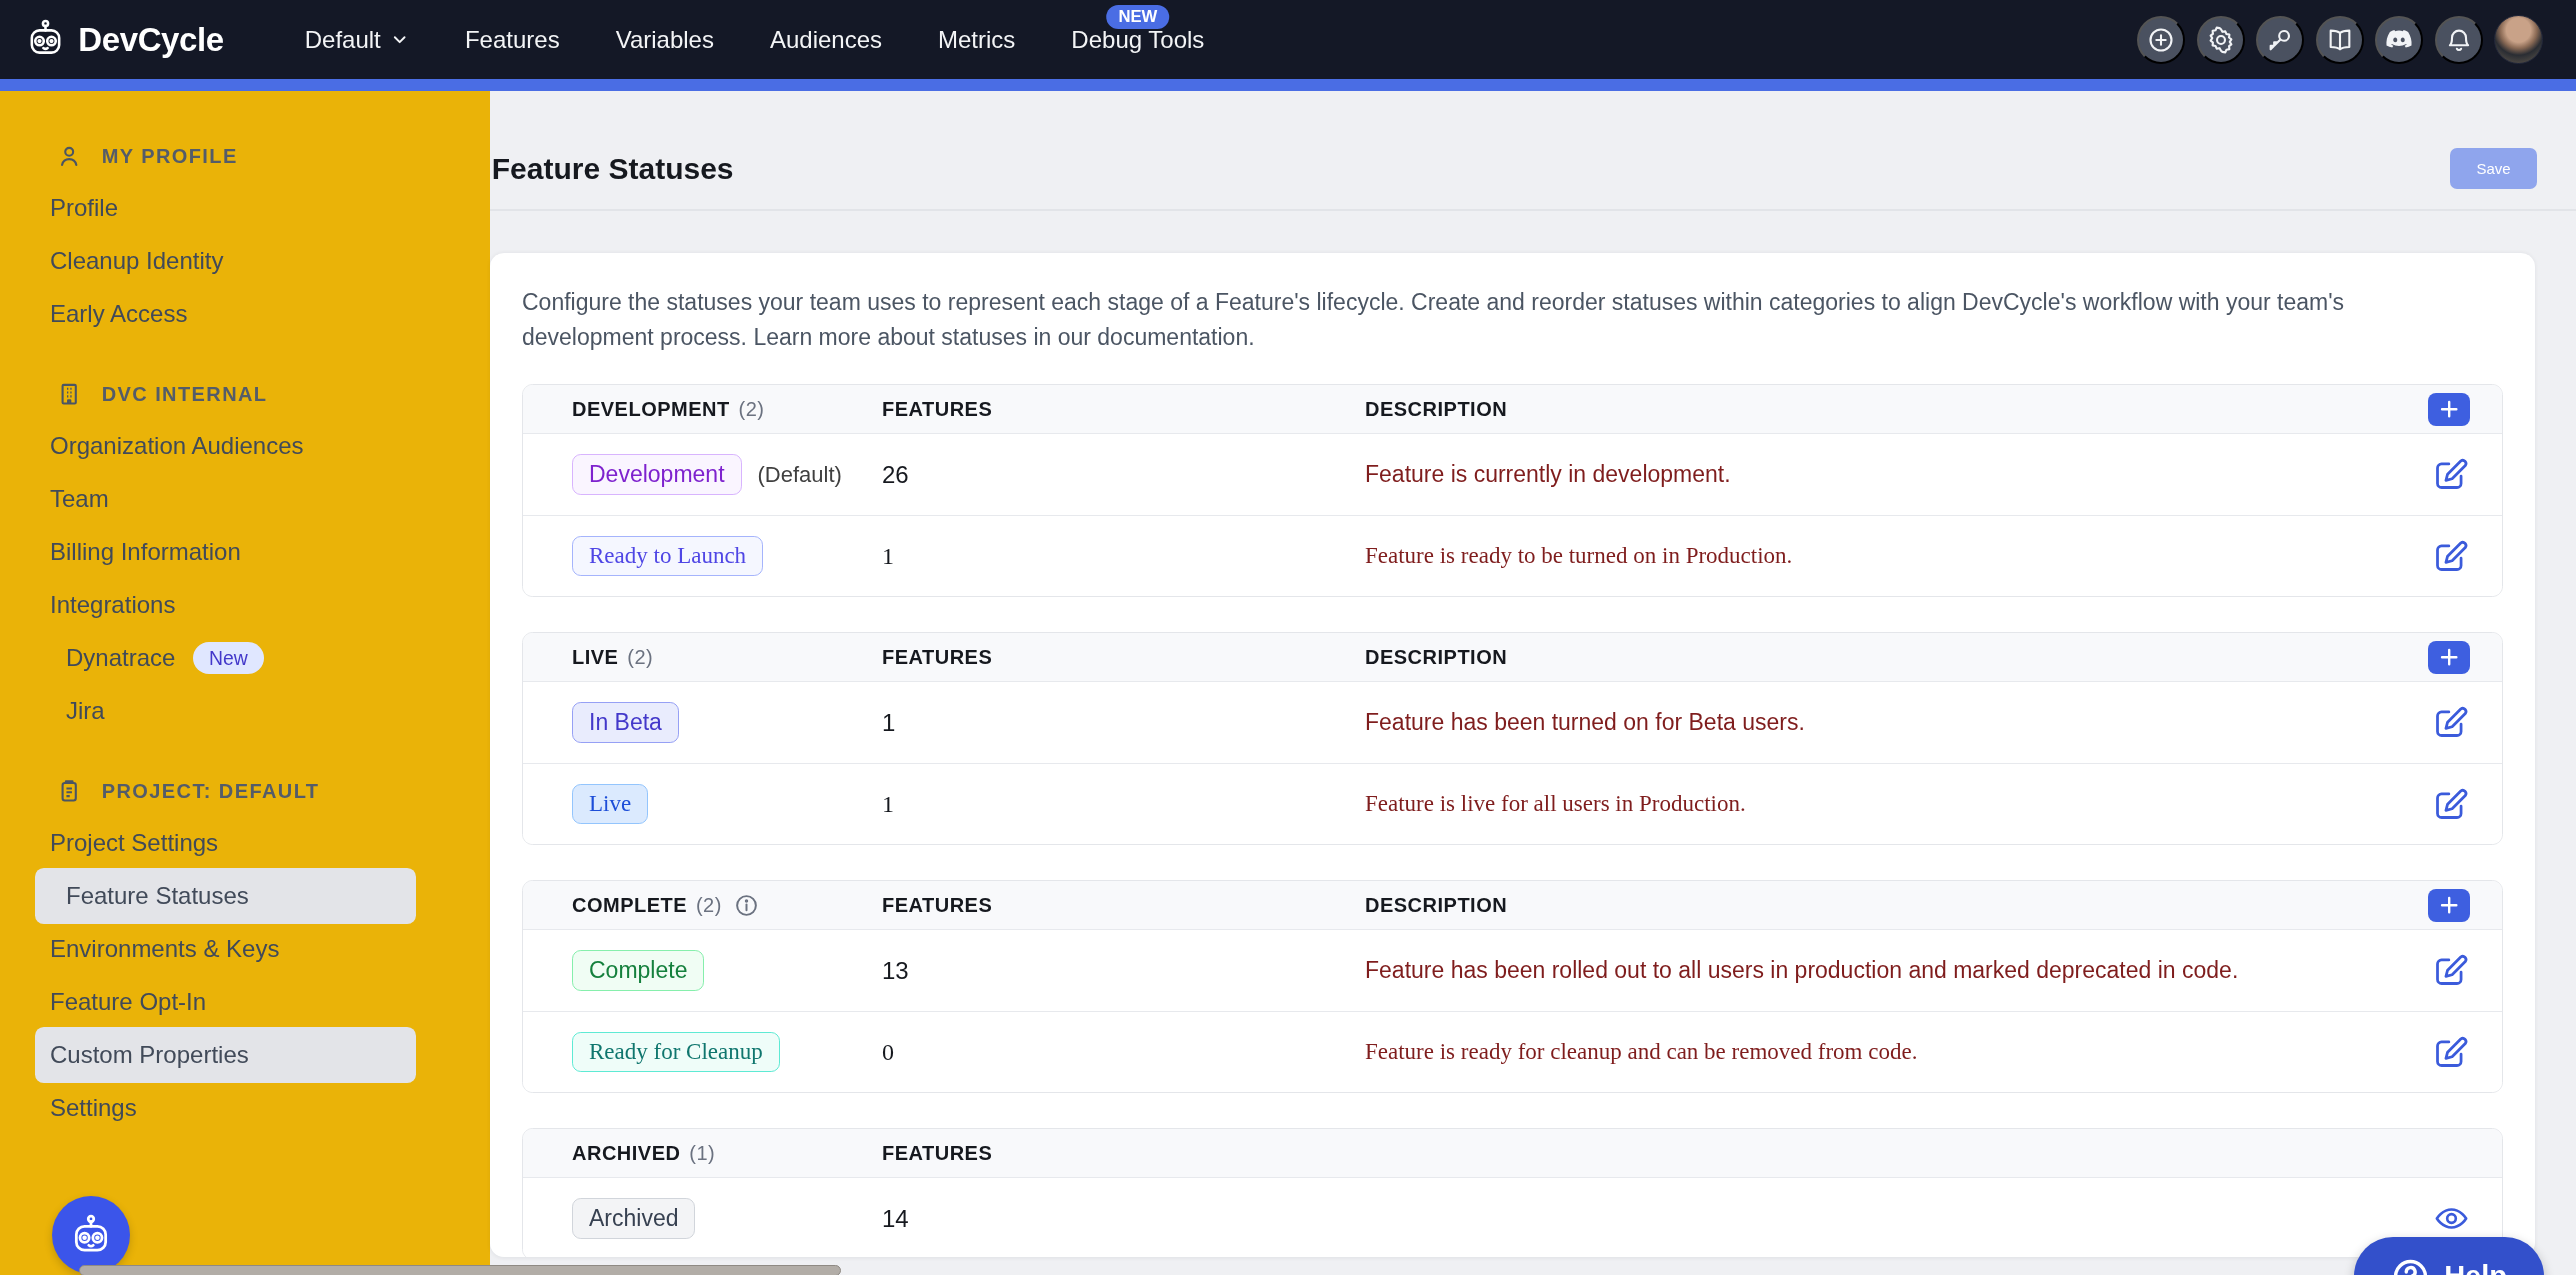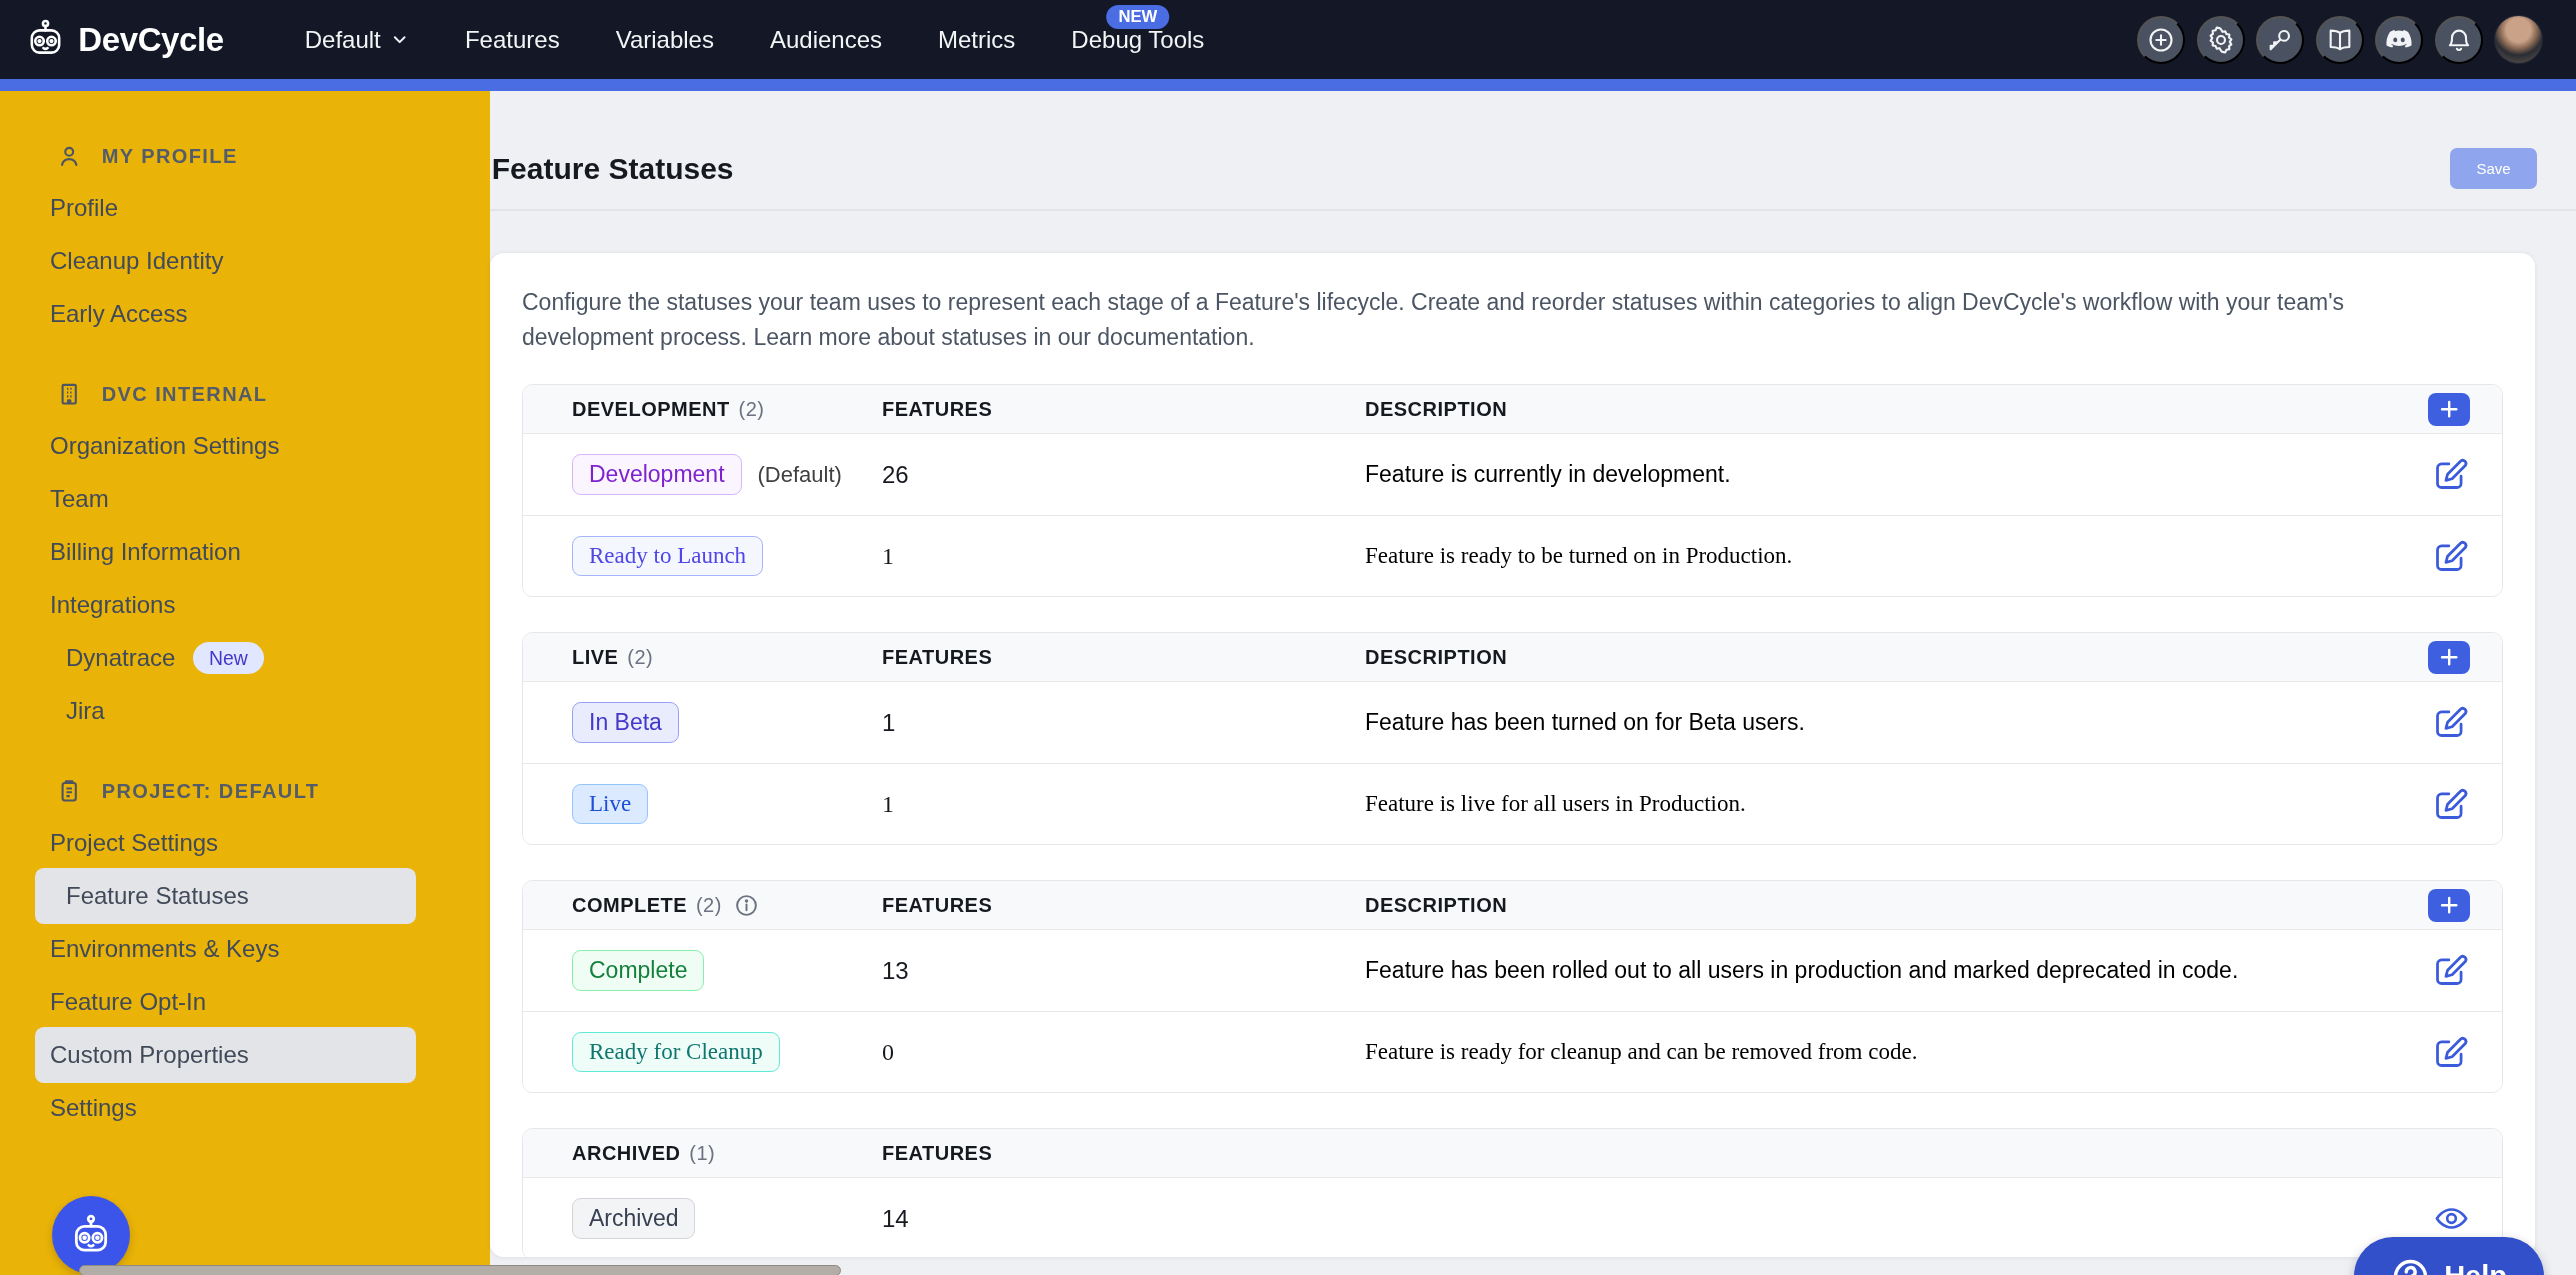--- a/index.html
+++ b/index.html
@@ -64,21 +64,21 @@
   .t-head .cnt { color:#6b7280; font-weight:500; }
   .t-head .col-label { font-size:20px; font-weight:700; letter-spacing:0.5px; color:#16191f; }
   .t-head .info { color:#6b7280; display:flex; margin-left:3.5px; }
   .t-body-row { height:81px; background:#fff; }
   .t-body-row + .t-body-row { border-top:1.8px solid #e7e9ed;font-family:Liberation Serif, serif; }
   .badge-cell { display:flex; align-items:center; gap:16px; }
   .status-badge { display:inline-block; font-size:23px; font-weight:500; padding:6.2px 16px;
                   border-radius:8.8px; border:1.8px solid; cursor:pointer; white-space:nowrap; }
   .default-label { color:#404040; font-size:22px; }
   .feat-count { font-size:24px; color:#16191f; }
-  .desc { font-size:23px; color:#000000; }
+  .desc { font-size:23px; color:#7f1d1d; }
   .action-cell { display:flex; justify-content:flex-end; }
   .add-btn { width:42px; height:33px; border:none; border-radius:8px; background:#3e5fe0; color:#fff;
              display:flex; align-items:center; justify-content:center; cursor:pointer; }
   .icon-action { color:#3b5bdb; background:none; border:none; display:flex; cursor:pointer; }
 
   
   .bot-fab { position:absolute; left:52px; top:1196px; width:78px; height:78px; border-radius:50%;
              background:#3b55ea; display:flex; align-items:center; justify-content:center; color:#fff;
              border:none; cursor:pointer; box-shadow:0 3.5px 8.8px rgba(0,0,0,.18); }
   .help-fab { position:absolute; right:32px; bottom:-39px; height:78px; background:#3350cb; color:#fff;
@@ -210,21 +210,21 @@
       <div class="side-header">
       <span class="sicon">
           <svg width="26.4" height="26.4" viewBox="0 0 24 24" fill="none" stroke="currentColor" stroke-width="1.9" stroke-linejoin="round">
             <rect x="6" y="3.5" width="12" height="17" rx="1"></rect>
             <path d="M10 7h1.2M13 7h1.2M10 10.5h1.2M13 10.5h1.2M10 14h1.2M13 14h1.2M11 20.5v-3h2v3"></path>
           </svg>
         </span>
       <span>DVC INTERNAL</span>
       </div>
       <div class="side-item">
-        <span class="lbl">Organization Settings</span>
+        <span class="lbl">Organization Audiences</span>
       </div>
       <div class="side-item">
         <span class="lbl">Team</span>
       </div>
       <div class="side-item">
         <span class="lbl">Billing Information</span>
       </div>
       <div class="side-item">
         <span class="lbl">Integrations</span>
       </div>

